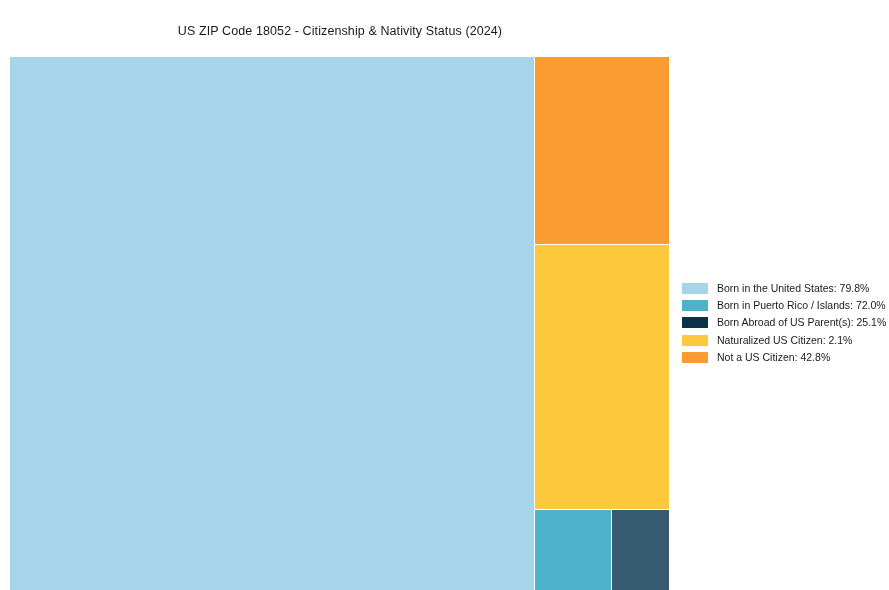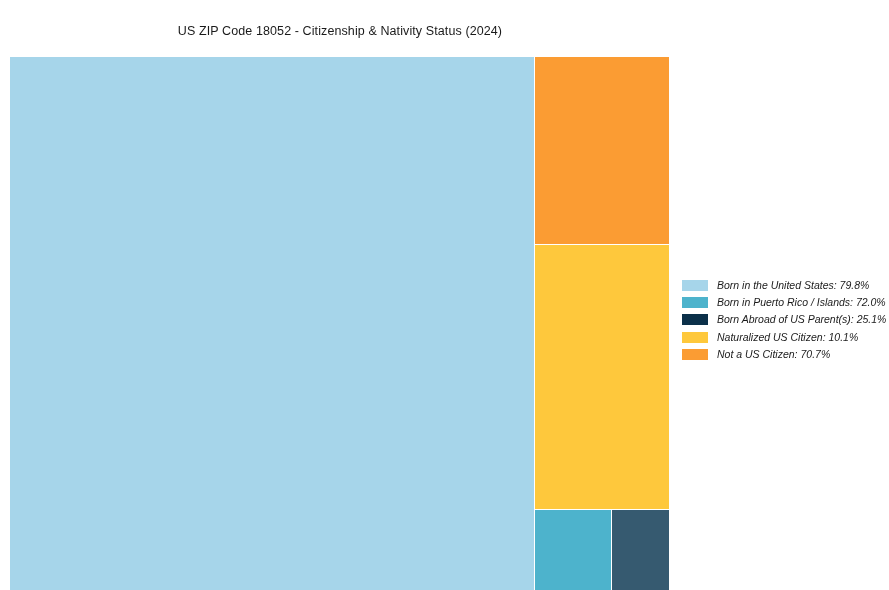--- a/index.html
+++ b/index.html
@@ -29,22 +29,22 @@
   }
   .tile{position:absolute;box-sizing:border-box;}
 
   #legend{
     position:absolute;
     left:682px;top:264px;
     width:200px;
   }
   .legend-row{
     display:flex;
+    align-items:center;
     height:17.2px;
-    font-style:italic;
   }
   .legend-swatch{
     width:26px;height:11px;
     flex:0 0 auto;
     margin-right:9px;
   }
   .legend-label{
     font-size:10.5px;
     color:#1a1a1a;
     white-space:nowrap;
@@ -74,21 +74,21 @@
       <div class="legend-row">
         <span class="legend-swatch" style="background: rgb(77, 179, 204);"></span>
         <span class="legend-label">Born in Puerto Rico / Islands: 72.0%</span>
       </div>
       <div class="legend-row">
         <span class="legend-swatch" style="background: rgb(11, 48, 73);"></span>
         <span class="legend-label">Born Abroad of US Parent(s): 25.1%</span>
       </div>
       <div class="legend-row">
         <span class="legend-swatch" style="background: rgb(254, 200, 60);"></span>
-        <span class="legend-label">Naturalized US Citizen: 10.1%</span>
+        <span class="legend-label">Naturalized US Citizen: 2.1%</span>
       </div>
       <div class="legend-row">
         <span class="legend-swatch" style="background: rgb(251, 156, 51);"></span>
-        <span class="legend-label">Not a US Citizen: 70.7%</span>
+        <span class="legend-label">Not a US Citizen: 42.8%</span>
       </div>
     </div>
 
 </div>
 
 </body></html>

